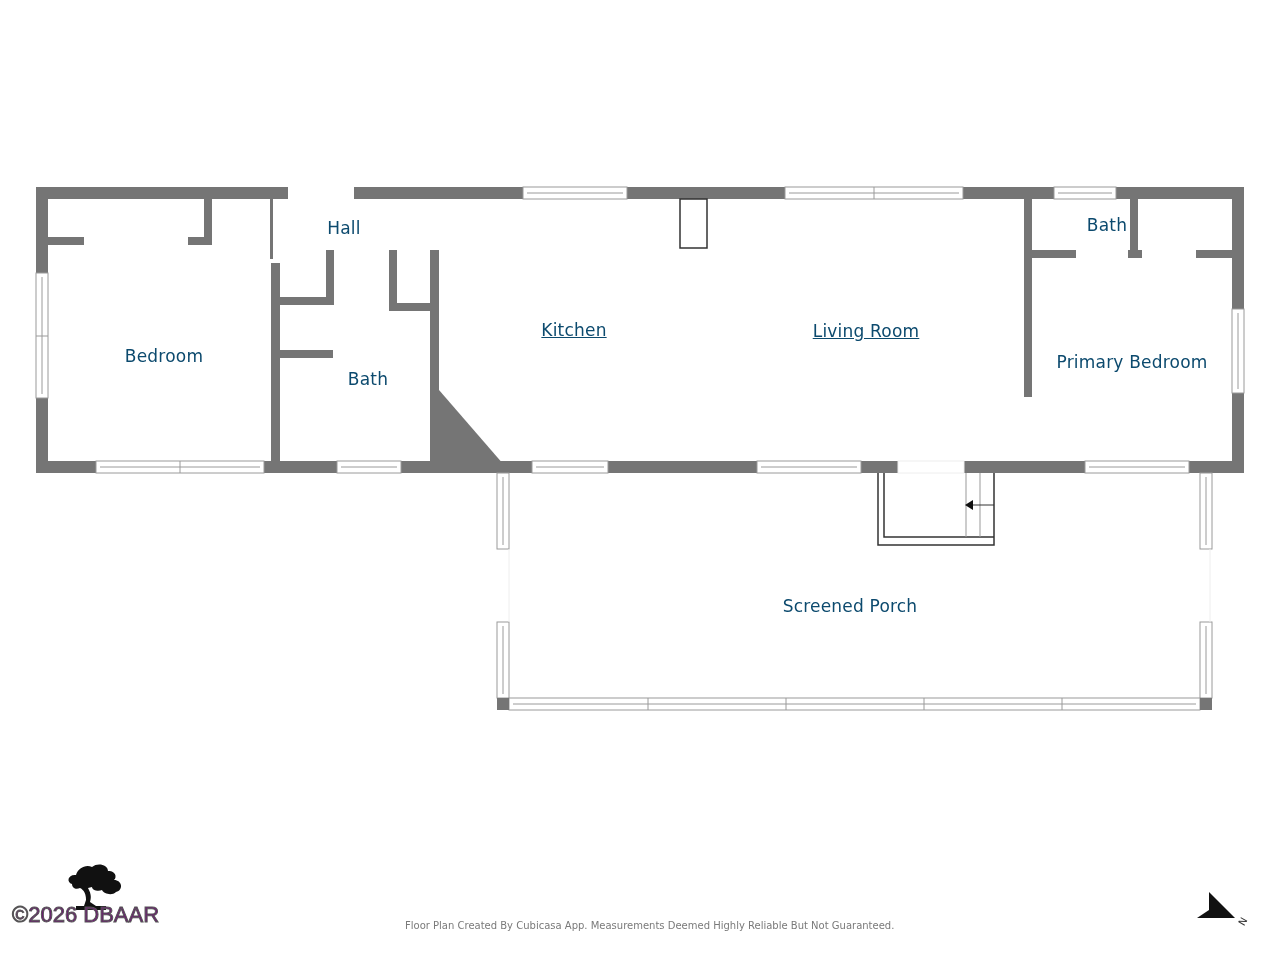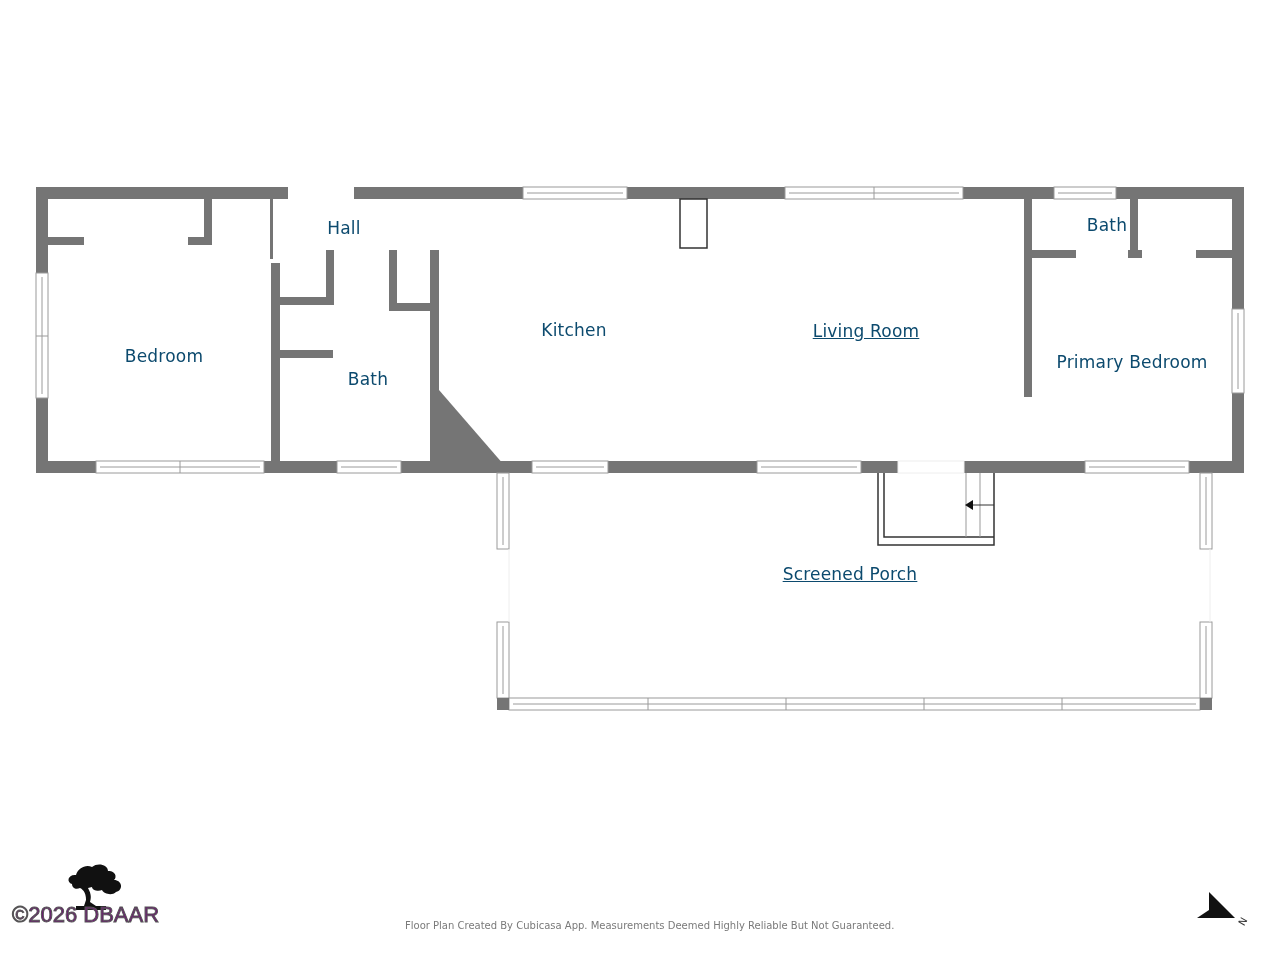--- a/index.html
+++ b/index.html
@@ -120,25 +120,25 @@
     <line class="winline" x1="924" y1="698" x2="924" y2="710"></line>
     <line class="winline" x1="1062" y1="698" x2="1062" y2="710"></line>
     <rect class="wall" x="497" y="698" width="12" height="12"></rect>
     <rect class="wall" x="1200" y="698" width="12" height="12"></rect>
   </g>
 </svg>
 
 <div class="room-label" style="left:164px;top:356px;">Bedroom</div>
 <div class="room-label" style="left:344px;top:228px;">Hall</div>
 <div class="room-label" style="left:368px;top:379px;">Bath</div>
-<div class="room-label" style="left:574px;top:330px;">Kitchen</div>
+<div class="room-label" style="left:574px;top:330px;text-decoration:underline;">Kitchen</div>
 <div class="room-label" style="left:866px;top:331px;text-decoration:underline;">Living Room</div>
 <div class="room-label" style="left:1107px;top:225px;">Bath</div>
 <div class="room-label" style="left:1132px;top:362px;text-align:right;">Primary Bedroom</div>
-<div class="room-label" style="left:850px;top:574px;text-decoration:underline;">Screened Porch</div>
+<div class="room-label" style="left:850px;top:606px;">Screened Porch</div>
 
 <svg class="logo" width="64" height="60" viewBox="0 0 64 60">
   <path d="M10 22 C4 20 6 12 14 13 C16 6 24 2 30 5 C36 0 46 3 46 9 C52 8 56 14 52 18 C60 18 62 28 54 30 C50 34 42 32 40 28 C36 30 30 28 30 25 L26 26 C28 30 30 34 28 40 L34 44 L22 44 L24 38 C24 32 22 28 18 26 C14 28 10 26 10 22 Z" fill="#111"></path>
   <rect x="14" y="44" width="30" height="4" fill="#111"></rect>
 </svg>
 <div class="copyright">©2026 DBAAR</div>
 
 <div class="footer">Floor Plan Created By Cubicasa App. Measurements Deemed Highly Reliable But Not Guaranteed.</div>
 
 <svg class="north" width="45" height="35" viewBox="0 0 45 35">

